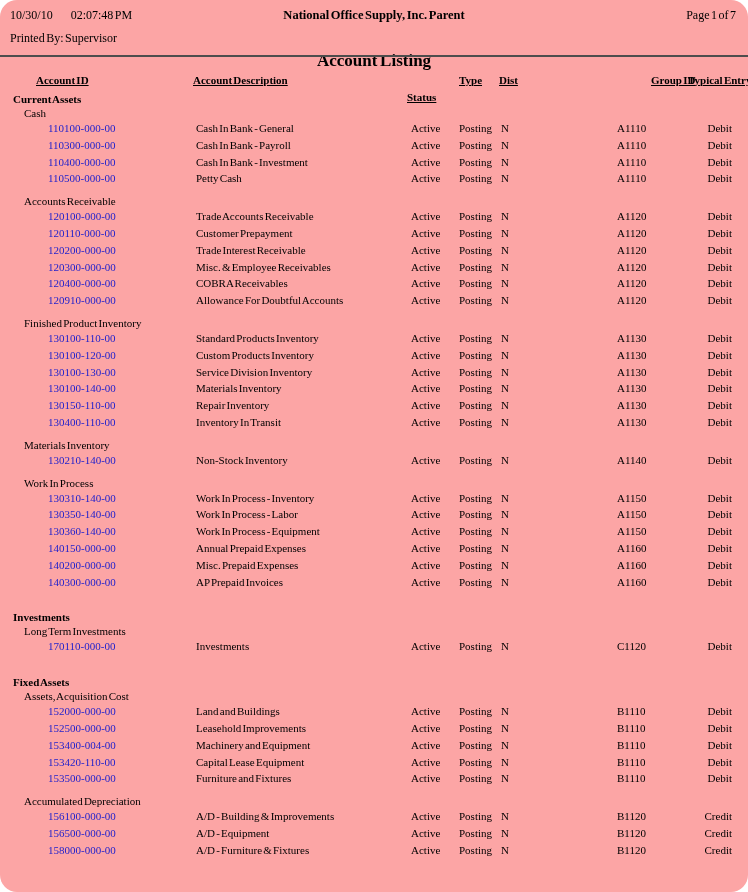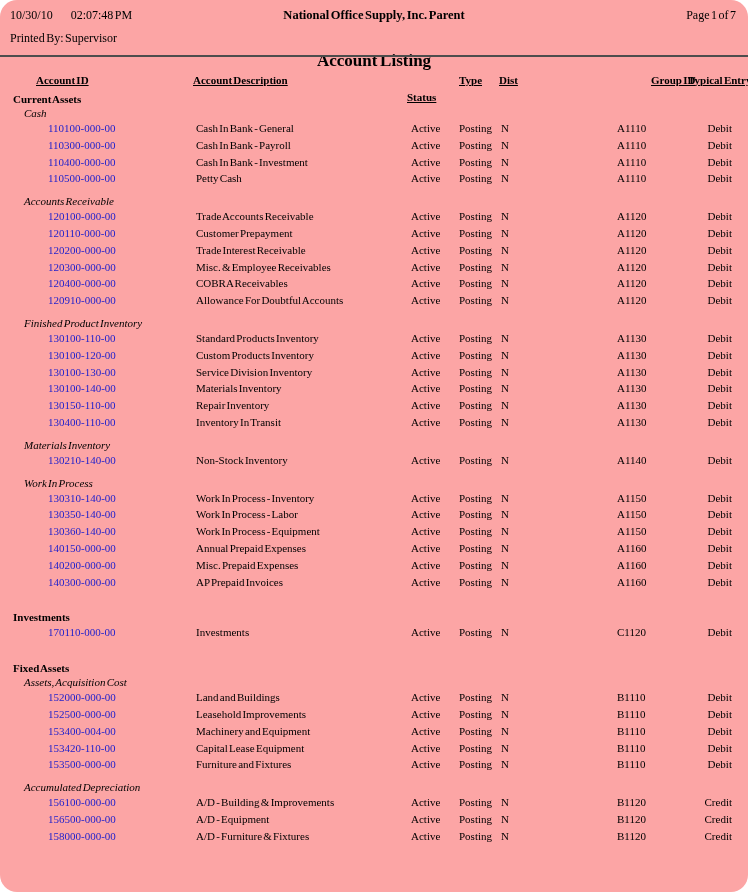--- a/index.html
+++ b/index.html
@@ -33,21 +33,21 @@
   .c-desc  { left:193px; }
   .c-status{ left:407px;margin-top:17px; }
   .c-type  { left:459px; }
   .c-dist  { left:499px; }
   .c-group { left:614px;margin-left:37px; }
   .c-entry { left:688px; width:77px; text-align:left; }
   
   .body { position:absolute; left:0; top:89px; width:688px; }
   .sec-title { margin:3px 0 0 13px; font-weight:bold; line-height:14px; white-space:nowrap; }
   .sec-gap   { margin-top:20px; }
-  .sub-title { margin:7px 0 0 24px; line-height:14px; white-space:nowrap;font-style:italic; }
+  .sub-title { margin:7px 0 0 24px; line-height:14px; white-space:nowrap; }
   .sub-first { margin-top:0; }
   .row  { position:relative; height:16.8px;padding-left:48px; }
   .row span { position:absolute; top:0; line-height:16.8px; white-space:nowrap; }
   .r-id    { left:48px; color:var(--link-color,#2222cc); cursor:pointer; }
   .r-desc  { left:196px; }
   .r-status{ left:411px; }
   .r-type  { left:459px; }
   .r-dist  { left:501px; }
   .r-group { left:617px; }
   .r-entry { left:656px; width:76px; text-align:right; }
@@ -289,20 +289,21 @@
       <div class="row">
         <span class="r-id">140300-000-00</span>
         <span class="r-desc">AP Prepaid Invoices</span>
         <span class="r-status">Active</span>
         <span class="r-type">Posting</span>
         <span class="r-dist">N</span>
         <span class="r-group">A1160</span>
         <span class="r-entry">Debit</span>
       </div>
       <div class="sec-title sec-gap">Investments</div>
+      <div class="sub-title sub-first">Long Term Investments</div>
       <div class="row">
         <span class="r-id">170110-000-00</span>
         <span class="r-desc">Investments</span>
         <span class="r-status">Active</span>
         <span class="r-type">Posting</span>
         <span class="r-dist">N</span>
         <span class="r-group">C1120</span>
         <span class="r-entry">Debit</span>
       </div>
       <div class="sec-title sec-gap">Fixed Assets</div>

